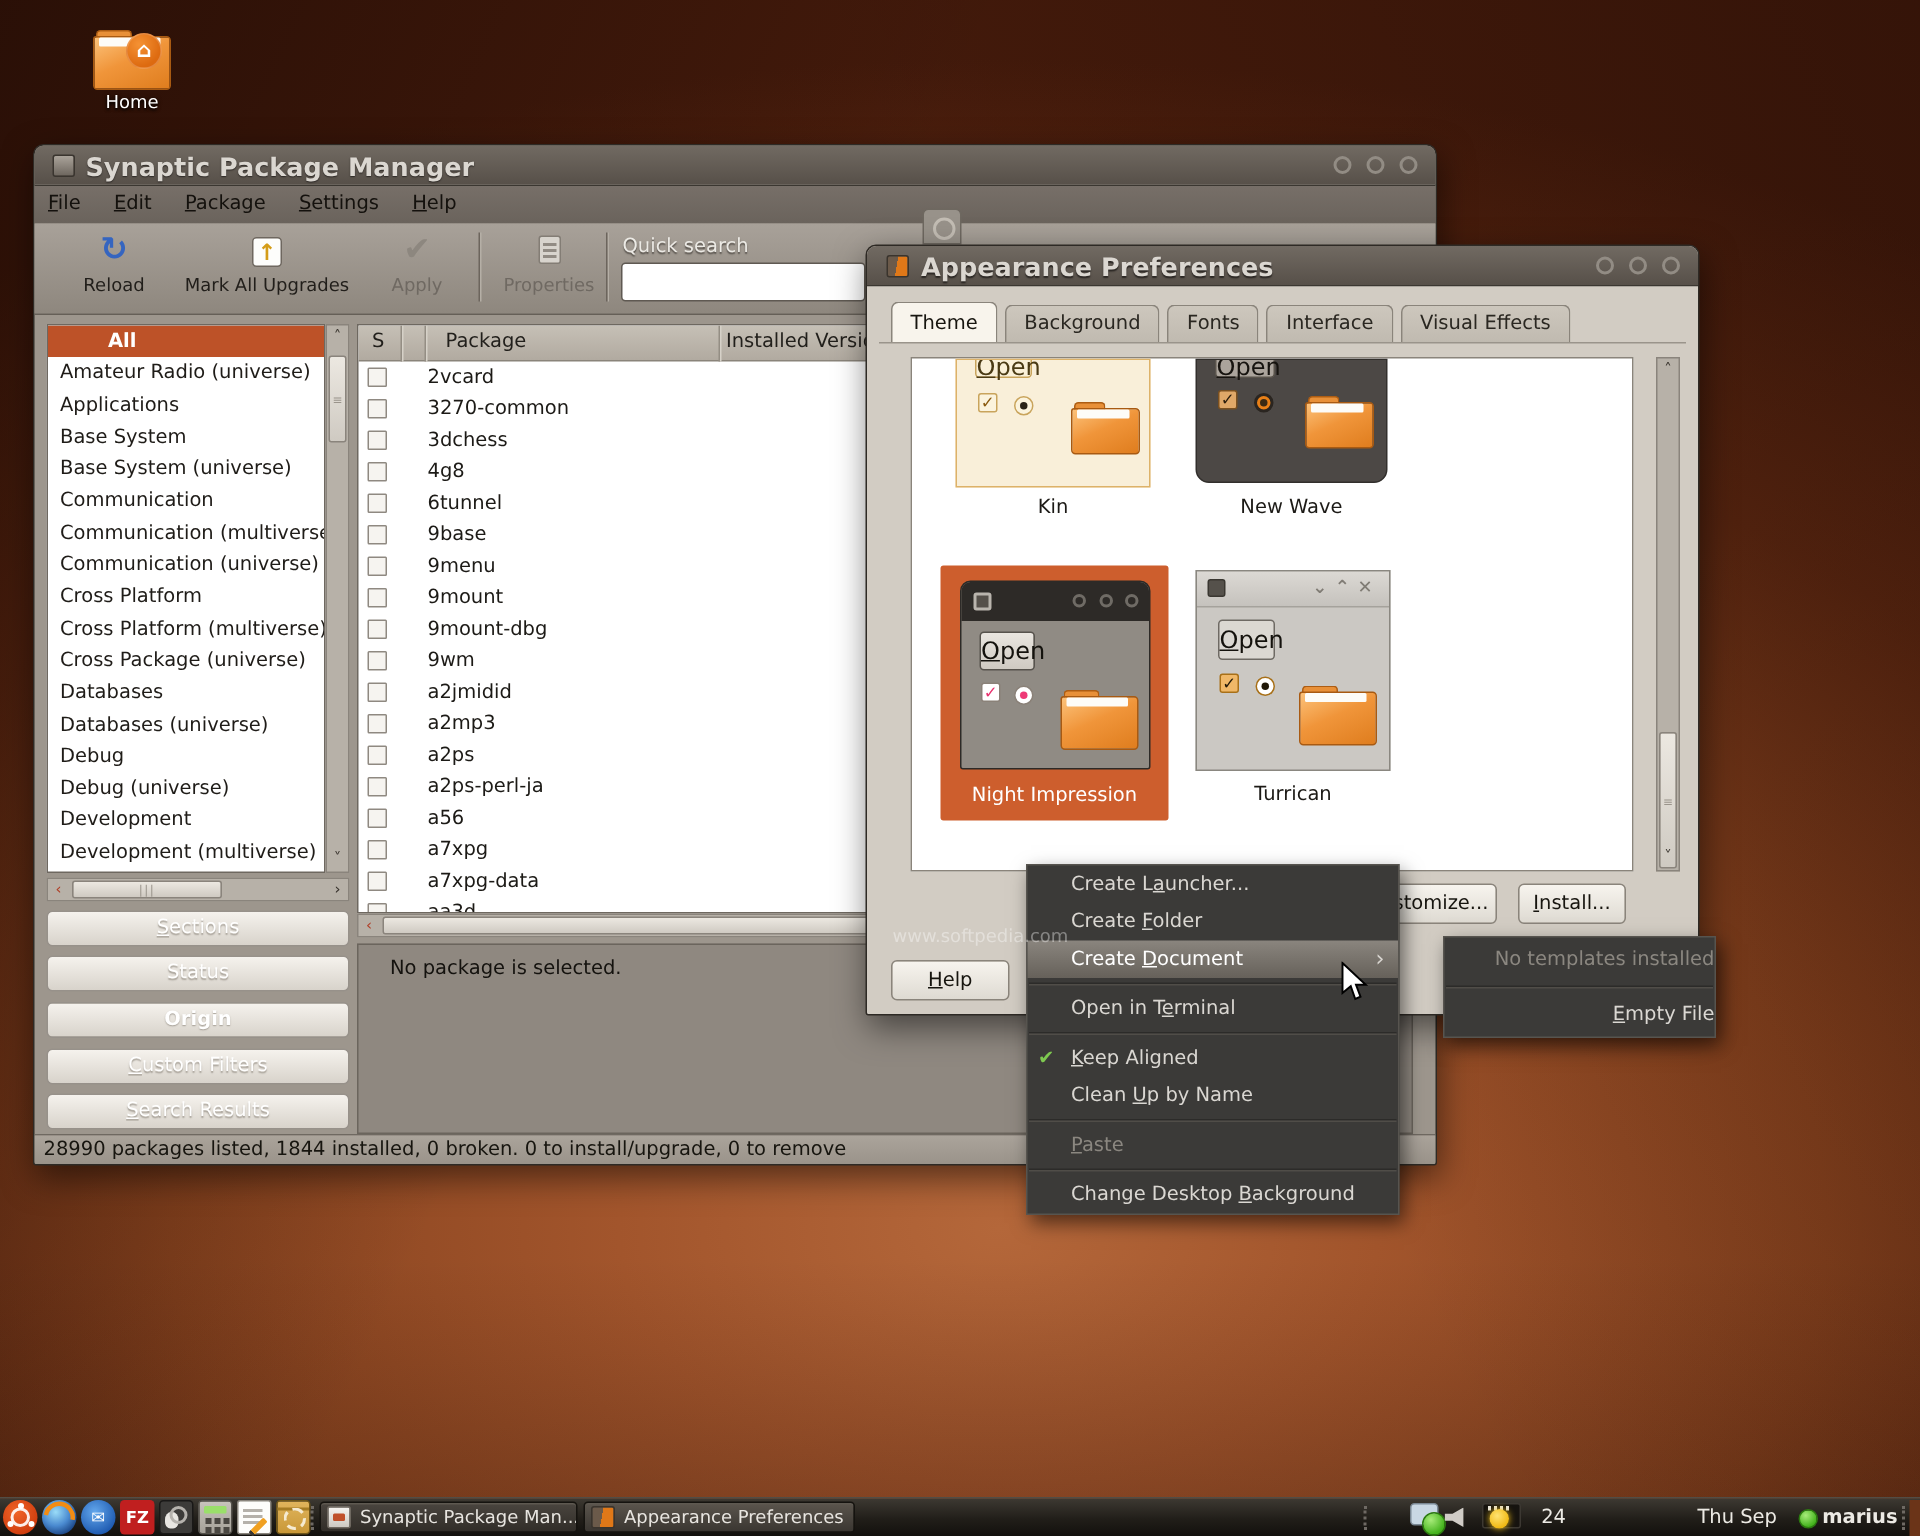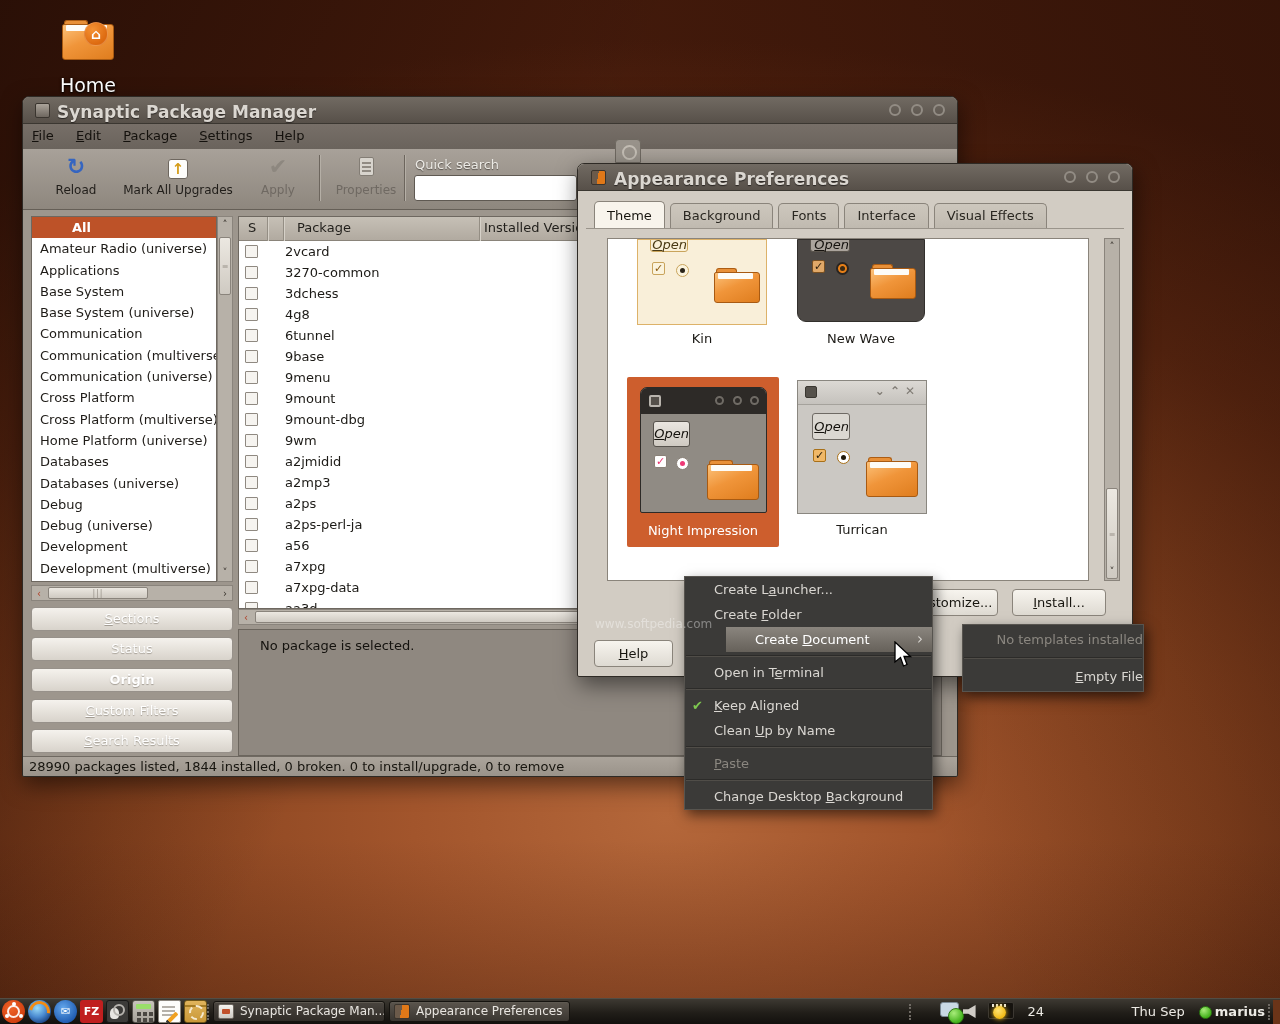--- a/index.html
+++ b/index.html
@@ -16,21 +16,21 @@
 
   
   .home-icon { left:52px; top:20px; width:72px; height:72px; text-align:center; }
   .folder { position:relative; }
   .folder .ftab { position:absolute; left:2px; top:0; width:46%; height:7px; background:#e89038; border:1px solid #ad5d13; border-bottom:none; border-radius:3px 3px 0 0; }
   .folder .fbody { position:absolute; left:0; top:4px; right:0; bottom:0; background:linear-gradient(155deg,#fcc27a 0%,#f0953a 45%,#df7d1e 100%); border:1px solid #a85a12; border-radius:2px 3px 3px 3px; }
   .folder .fpaper { position:absolute; left:4px; top:5px; right:7px; height:6px; background:#fdfcf8; border-radius:1px; }
   .home-folder { width:52px; height:40px; margin:0 auto; }
   .home-emblem { position:absolute; right:6px; bottom:14px; width:24px; height:24px; border-radius:50%;
      background:radial-gradient(circle at 35% 30%, #f59234, #dd6a10 70%); border:1px solid #fff3; color:#fff; font-size:14px; line-height:22px; font-weight:bold; }
-  .home-label { margin-top:14px; color:#fff; font-size:19px; text-shadow:0 1px 2px #000, 0 0 3px #0008; }
+  .home-label { margin-top:1px; color:#fff; font-size:12px; text-shadow:0 1px 2px #000, 0 0 3px #0008; }
 
   
   .window { position:absolute; border:1px solid #2e2a25; border-radius:7px 7px 2px 2px; box-shadow:2px 8px 22px rgba(0,0,0,.5); }
   .titlebar { position:absolute; left:0; top:0; right:0; height:27px; border-radius:6px 6px 0 0;
      background:linear-gradient(#716a62,#575049); border-bottom:1px solid #3b3731; }
   .title-text { position:absolute; top:5px; font-weight:bold; color:#dbd7d1; font-size:17px; text-shadow:0 1px 1px #2a2623; }
   .wcircles { position:absolute; right:12px; top:7px; display:flex; gap:10px; }
   .wcircle { width:12px; height:12px; border-radius:50%; border:2px solid #928c84; }
 
   
@@ -88,21 +88,21 @@
      background:linear-gradient(100deg,#6b5a4a 45%, #e07818 45%); border:1px solid #3a342d; }
   .tabs { position:absolute; left:16px; top:39px; display:flex; gap:5px; }
   .tab { height:25px; line-height:24px; padding:0 12px; background:linear-gradient(#cdc7bd,#c0bab0); border:1px solid #8a847b; border-bottom:none; border-radius:5px 5px 0 0; color:#2a2721; }
   .tab.active { background:#f8f4ec; height:27px; color:#17150f; position:relative; top:-2px; line-height:27px; }
   .tab-line { position:absolute; left:8px; right:8px; top:64px; height:1px; background:#9a948b; }
 
   .theme-list { position:absolute; left:29px; top:74px; width:482px; height:343px; background:#fff; border:1px solid #8a847b; overflow:hidden; }
   .theme-scroll { right:12px; top:74px; height:343px; }
 
   .tile { position:absolute; overflow:hidden; }
-  .preview-open { position:absolute; border-radius:3px; font-size:13px; text-align:right;font-style:italic; }
+  .preview-open { position:absolute; border-radius:3px; font-size:16px; text-align:right; }
   .pchk { position:absolute; width:13px; height:13px; border-radius:2px; font-size:11px; line-height:12px; text-align:center; font-weight:bold; }
   .prad { position:absolute; width:13px; height:13px; border-radius:50%; }
   .prad::after { content:""; position:absolute; left:3px; top:3px; width:5px; height:5px; border-radius:50%; }
 
   .tile-kin { left:29px; top:0; width:130px; height:86px; background:#f9efd9; border:1px solid #ddb269; }
   .kin-open { left:12px; top:-13px; width:38px; height:25px; background:#faf0d8; border:1px solid #c9a45c; color:#4a3a14; line-height:34px; }
   .kin-chk { left:14px; top:22px; background:#fbf3dd; border:1px solid #c9a45c; color:#8a5a10; }
   .kin-rad { left:38px; top:24px; background:#fbf3dd; border:1px solid #c9a45c; } .kin-rad::after { background:#2a2318; }
   .tile-nw { left:189px; top:0; width:128px; height:83px; background:#4c4845; border:1px solid #322f2c; border-radius:0 0 9px 9px; }
   .nw-open { left:12px; top:-13px; width:40px; height:25px; background:#aba49c; border:1px solid #5a544c; color:#16130f; line-height:34px; }
@@ -130,21 +130,21 @@
 
   .app-btn { position:absolute; height:27px; background:linear-gradient(#f7f4ee,#dedad2); border:1px solid #8a847b; border-radius:4px; color:#17150f; text-align:center; line-height:25px; font-size:13px; }
   .close-sliver { position:absolute; left:537px; top:469px; width:9px; height:28px; background:linear-gradient(#f3f0ea,#dcd8d0); border:1px solid #8a847b; border-radius:0 4px 4px 0; }
 
   
   .ctx { position:absolute; background:#3b3a38; border:1px solid #57544f; box-shadow:3px 5px 12px rgba(0,0,0,.55); z-index:50; }
   .ctx-main { left:684px; top:576px; width:249px; }
   .ctx-sub { left:962px; top:624px; width:182px; z-index:55;text-align:right; }
   .mitem { position:relative; height:25px; line-height:25px; padding-left:29px; color:#dad7d2; font-size:13px; white-space:nowrap; }
   .ctx-sub .mitem { height:29px; line-height:29px; padding-left:22px; }
-  .mitem.hl { background:linear-gradient(#8a857e,#66615a); color:#fff;margin-left:41px; }
+  .mitem.hl { background:linear-gradient(#8a857e,#66615a); color:#fff; }
   .mitem.dis { color:#8b8780; }
   .mitem.sep { height:0; margin:3px 1px; border-top:1px solid #2c2b29; border-bottom:1px solid #504d48; padding:0; }
   .mcheck { position:absolute; left:7px; top:0; width:18px; }
   .mcheck.on::after { content:"✔"; color:#7ec850; font-weight:bold; }
   .marrow { position:absolute; right:9px; top:0; }
   .marrow.on::after { content:"›"; color:#d8d5d0; font-size:15px; }
   .u { text-decoration:underline; }
 
   
   .watermark { left:591px; top:616px; z-index:60; pointer-events:none; }
@@ -279,21 +279,21 @@
         <div class="srow"><span>Communication</span></div>
 
         <div class="srow"><span>Communication (multiverse)</span></div>
 
         <div class="srow"><span>Communication (universe)</span></div>
 
         <div class="srow"><span>Cross Platform</span></div>
 
         <div class="srow"><span>Cross Platform (multiverse)</span></div>
 
-        <div class="srow"><span>Home Platform (universe)</span></div>
+        <div class="srow"><span>Cross Package (universe)</span></div>
 
         <div class="srow"><span>Databases</span></div>
 
         <div class="srow"><span>Databases (universe)</span></div>
 
         <div class="srow"><span>Debug</span></div>
 
         <div class="srow"><span>Debug (universe)</span></div>
 
         <div class="srow"><span>Development</span></div>
@@ -528,21 +528,21 @@
       <div class="theme-label" style="left:189px;top:283px;width:130px;">Turrican</div>
     </div>
 
     <div class="vscroll theme-scroll">
       <div class="sb-arrow" style="top:1px;">˄</div>
       <div class="sb-thumb v" style="top:249px;height:91px;line-height:91px;">≡</div>
       <div class="sb-arrow" style="bottom:1px;">˅</div>
     </div>
 
     <div class="app-btn" style="left:328px;top:425px;width:92px;"><span class="u">C</span><span>ustomize...</span></div>
-    <div class="app-btn" style="left:434px;top:425px;width:94px;"><span class="u">I</span><span>nstall...</span></div>
+    <div class="app-btn" style="left:434px;top:425px;width:72px;"><span class="u">I</span><span>nstall...</span></div>
     <div class="app-btn" style="left:16px;top:476px;width:79px;"><span class="u">H</span><span>elp</span></div>
     <div class="close-sliver"></div>
   </div>
 
   <div class="ctx ctx-main">
 
       <div class="mitem">
         <span class="mcheck"></span>
         <span>Create L</span><span class="u">a</span><span>uncher...</span>
         <span class="marrow"></span>

